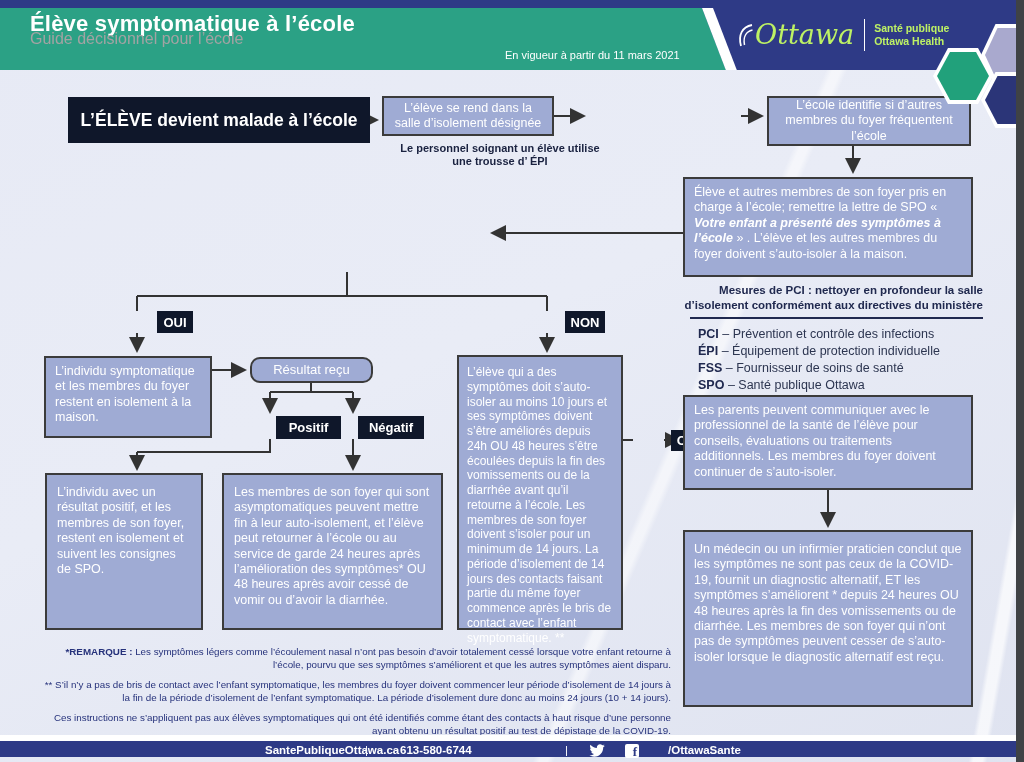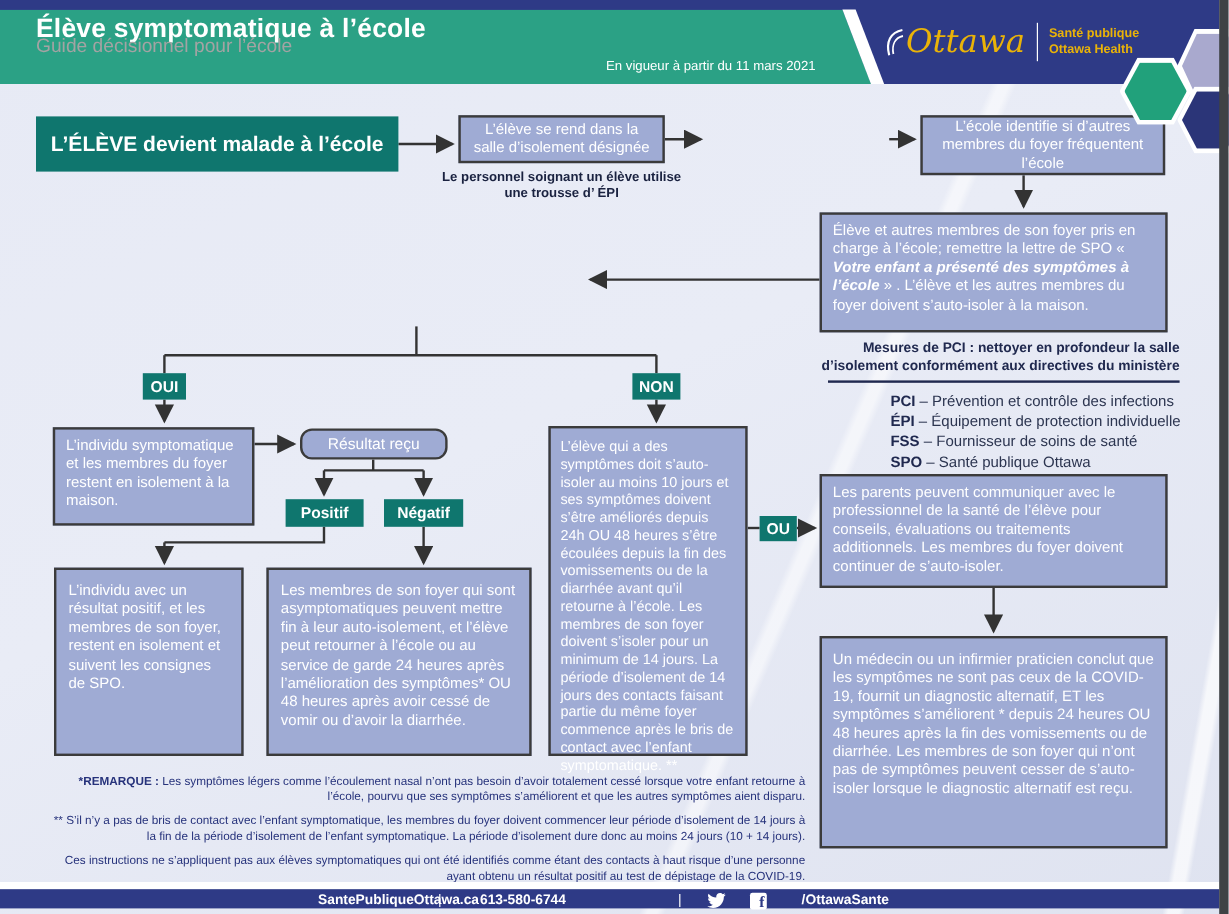--- a/index.html
+++ b/index.html
@@ -12,44 +12,44 @@
       linear-gradient(155deg, #e7eaf5 0%, #e9ecf6 45%, #dfe3f0 100%);}
   
   .header{position:absolute;left:0;top:0;width:1016px;height:70px;background:#2e3a86;z-index:3;}
   .header .green{position:absolute;left:0;top:8px;width:740px;height:62px;background:#2ba185;
       clip-path:polygon(0 0,702px 0,726px 62px,0 62px);}
   .header .diag{position:absolute;left:702px;top:8px;width:11px;height:62px;background:#fff;
       transform:skewX(21deg);transform-origin:top left;}
   .title{position:absolute;left:30px;top:11px;color:#fff;font-size:22px;font-weight:bold;letter-spacing:.2px;}
   .subtitle{position:absolute;left:30px;top:30px;color:#a3a3a3;font-size:16px;}
   .badge{position:absolute;left:505px;top:49px;color:#fff;font-size:11px;}
-  .logo{position:absolute;left:737px;top:16px;color:#eab308;display:flex;align-items:center;}
+  .logo{position:absolute;left:737px;top:16px;color:#bef264;display:flex;align-items:center;}
   .logo .word{font-family:"DejaVu Serif",serif;font-style:italic;font-size:27px;line-height:38px;margin-left:2px;}
   .logo .bar{width:1px;height:32px;background:#fff;margin:0 9px 0 10px;}
   .logo .dept{font-size:10.5px;font-weight:bold;line-height:13px;}
   
   .hexw{position:absolute;z-index:4;background:#fff;
       clip-path:polygon(0% 50%,25% 0%,75% 0%,100% 50%,75% 100%,25% 100%);}
   .hexw .hex{position:absolute;left:4px;top:4px;right:4px;bottom:4px;
       clip-path:polygon(0% 50%,25% 0%,75% 0%,100% 50%,75% 100%,25% 100%);}
   
   .strip{position:absolute;right:0;top:0;width:8px;height:762px;background:#3f4245;z-index:9;}
   
   .wires{position:absolute;left:0;top:0;z-index:1;}
   
   .lbox{position:absolute;z-index:2;background:#9fabd4;border:2px solid #3b3b3b;color:#fff;
         font-size:12.5px;line-height:1.23;box-sizing:border-box;padding:6px 9px;}
   .lbox.center{display:flex;align-items:center;justify-content:center;text-align:center;padding:3px 6px;}
-  .dbox{position:absolute;z-index:2;background:#0f766e;color:#fff;font-weight:bold;box-sizing:border-box;
-        display:flex;align-items:center;justify-content:center;text-align:center;}
-  .note{position:absolute;z-index:2;color:#1a2240;font-weight:bold;font-size:11px;line-height:1.2;text-align:center;}
+  .dbox{position:absolute;z-index:2;background:#0f172a;color:#fff;font-weight:bold;box-sizing:border-box;
+        display:flex;align-items:center;justify-content:center;text-align:center;margin-left:38px;}
+  .note{position:absolute;z-index:2;color:#1a2240;font-weight:bold;font-size:11px;line-height:1.2;text-align:center;margin-left:32px;}
   .pcihead{position:absolute;z-index:2;color:#20294f;font-weight:bold;font-size:11.5px;line-height:1.3;text-align:center;}
   .pcirule{position:absolute;z-index:2;border-top:2px solid #20294f;}
   .legend{position:absolute;z-index:2;color:#2c3550;font-size:12.5px;line-height:17px;}
-  .legend b{color:#20294f;margin-left:44px;}
+  .legend b{color:#20294f;}
   .fnotes{position:absolute;z-index:2;left:35px;top:646px;width:636px;color:#26327b;font-size:9.8px;line-height:1.32;text-align:right;}
   .fnotes p{margin:0 0 7px 0;}
   
   .whiteband{position:absolute;left:0;top:735px;width:1016px;height:6px;background:#fff;z-index:3;}
   .footer{position:absolute;left:0;top:741px;width:1016px;height:16px;background:#2e3a86;z-index:3;color:#fff;}
   .footer span{position:absolute;top:3px;font-size:11.5px;font-weight:bold;}
   .fb{position:absolute;left:625px;top:3px;width:14px;height:14px;background:#fff;border-radius:2px;}
   .fb i{position:absolute;right:2px;bottom:-2px;font-style:normal;color:#2e3a86;
         font-family:"Liberation Serif",serif;font-weight:bold;font-size:13px;}
   .tw{position:absolute;left:588px;top:3px;}

